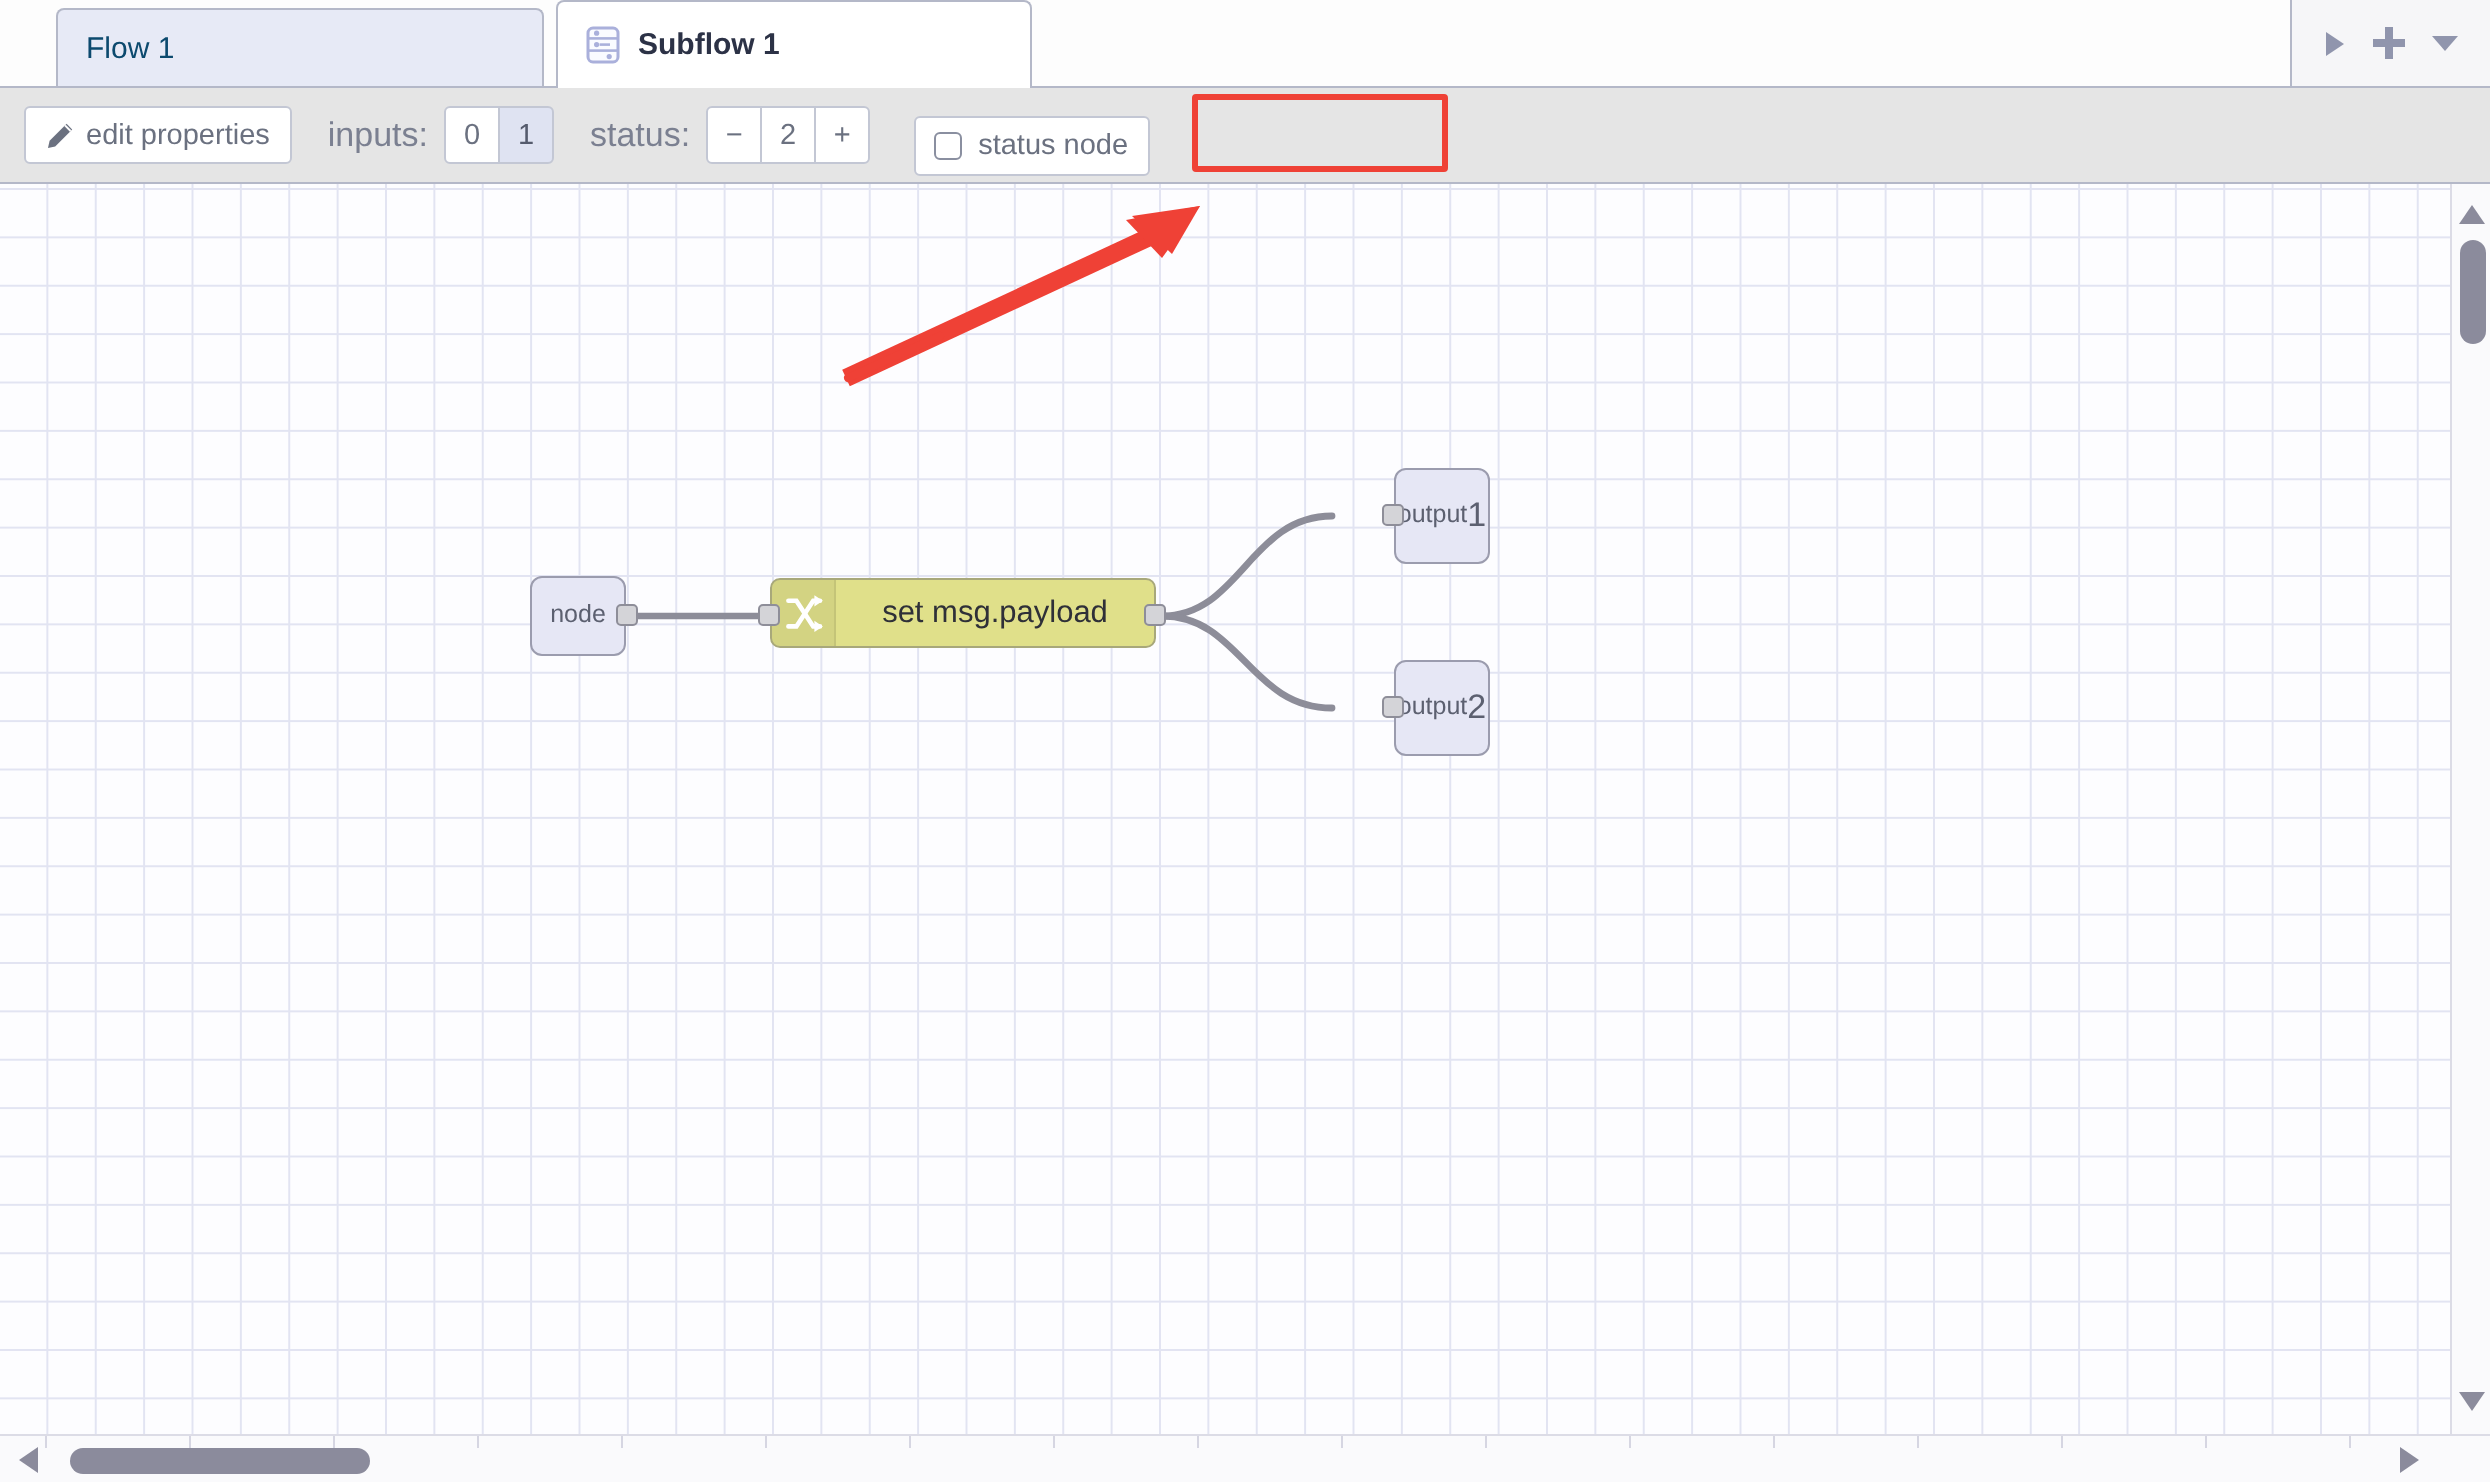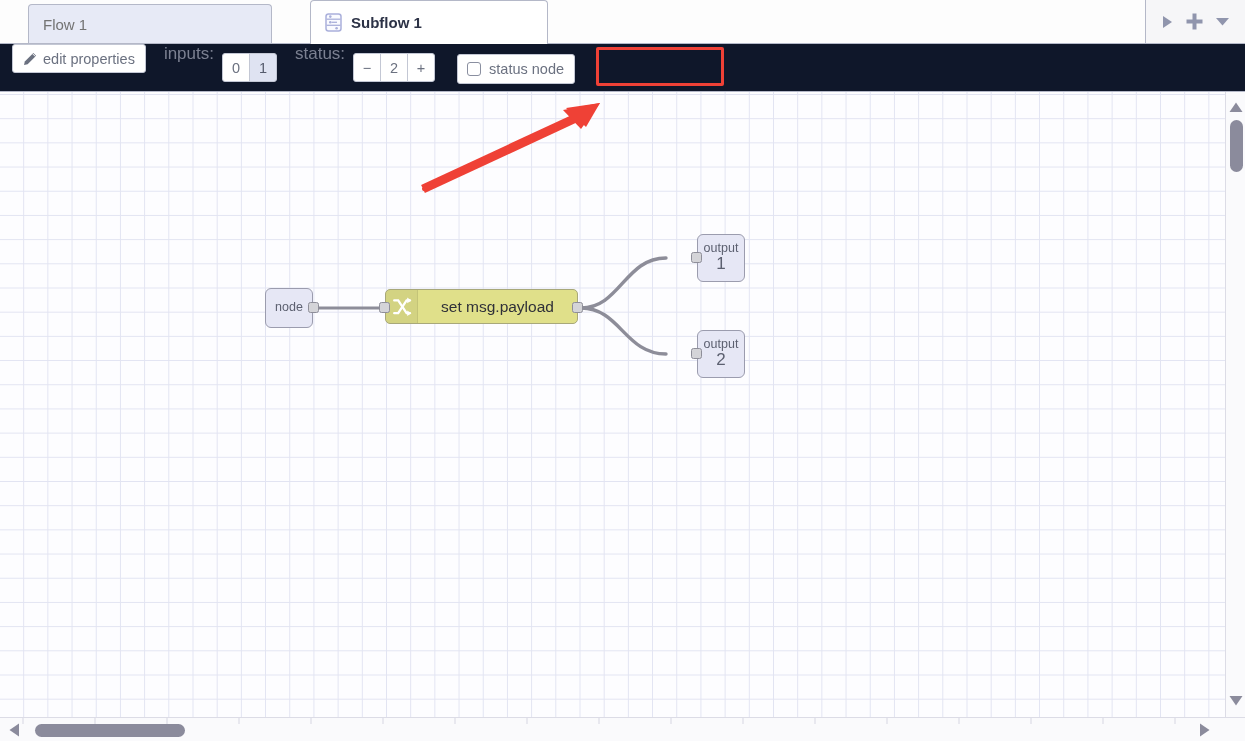--- a/index.html
+++ b/index.html
@@ -28,51 +28,50 @@
     border-bottom: none;
     border-top-left-radius: 4px; border-top-right-radius: 4px;
     display: flex; align-items: center;
     padding: 0 14px;
     font-size: 15px;
     color: #4a4f63;
     background: #e7eaf6;
     cursor: pointer;
     user-select: none;
   }
-  .tab.flow1 { left: 28px; width: 244px; color: #737373; }
+  .tab.flow1 { left: 28px; width: 244px; color: #0c4a6e; }
   .tab.active {
     left: 278px; width: 238px;
     background: #ffffff;
     font-weight: bold;
     color: #2c3246;
     height: 44px; top: 0;
     border-top: 1px solid #b4b8c8;
     z-index: 3;
-    margin-left: 32px;
   }
   .tab .tablabel { line-height: 1; white-space: nowrap; }
   .subflow-icon {
     width: 17px; height: 19px; margin-right: 9px; flex: 0 0 auto;
     display: block;
   }
   .tabbar-right {
     position: absolute; right: 0; top: 0; height: 43px; width: 100px;
     background: #f6f6f8;
     border-left: 1px solid #b4b8c8;
     display: flex; align-items: center; justify-content: space-around;
     padding: 0 10px;
   }
   .tb-icon { cursor: pointer; display: block; }
 
   
   .toolbar {
     position: absolute; left: 0; top: 44px; width: 1245px; height: 48px;
-    background: #0f172a;
+    background: #e5e5e5;
     border-bottom: 1px solid #b4b8c8;
-    display: flex; 
+    display: flex; align-items: center;
     padding-left: 12px;
     font-size: 14.5px;
     color: #6b7180;
   }
   .btn {
     display: inline-flex; align-items: center; gap: 6px;
     height: 29px; padding: 0 10px;
     border: 1px solid #c3c7d4;
     border-radius: 3px;
     background: #fff;
@@ -137,21 +136,21 @@
     position: absolute;
     border: 1px solid #9a9aa6;
     border-radius: 6px;
     display: flex; align-items: center;
     user-select: none; cursor: move;
   }
   .node.io {
     background: #e6e7f5;
     border-color: #9b9cae;
     justify-content: center;
-    flex-direction: column;
+    flex-direction: row;
     color: #5c6070;
   }
   .io-label { font-size: 12.5px; line-height: 1.05; }
   .io-num { font-size: 17px; line-height: 1.1; color: #5c6070; }
   .node.change {
     background: #e0e08a;
     border-color: #a8a87a;
     border-radius: 5px;
     overflow: hidden;
   }

